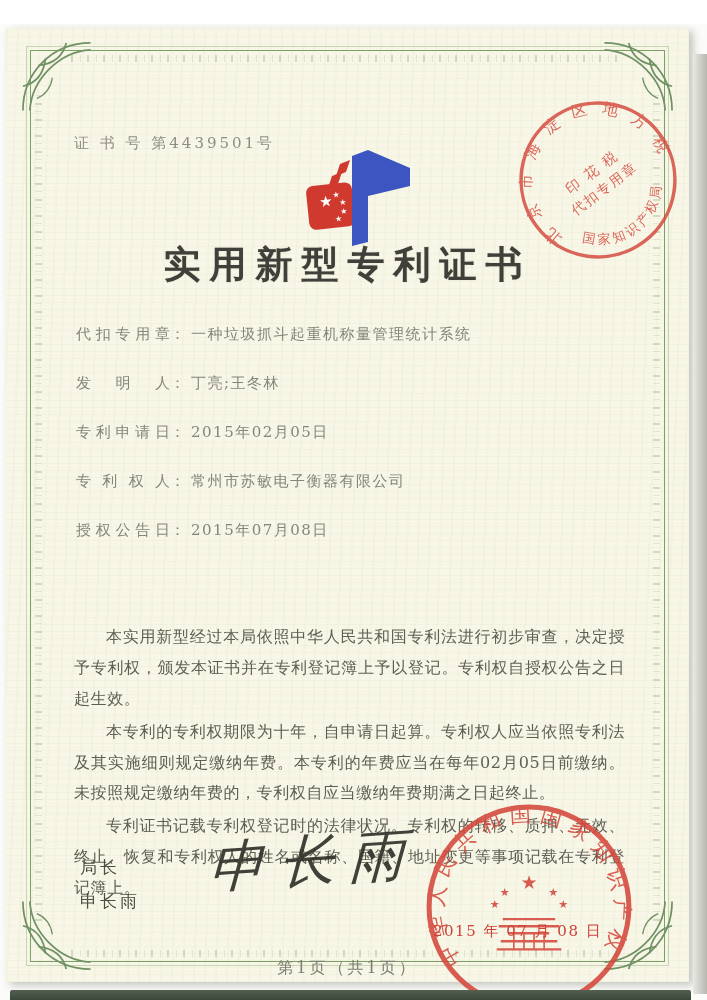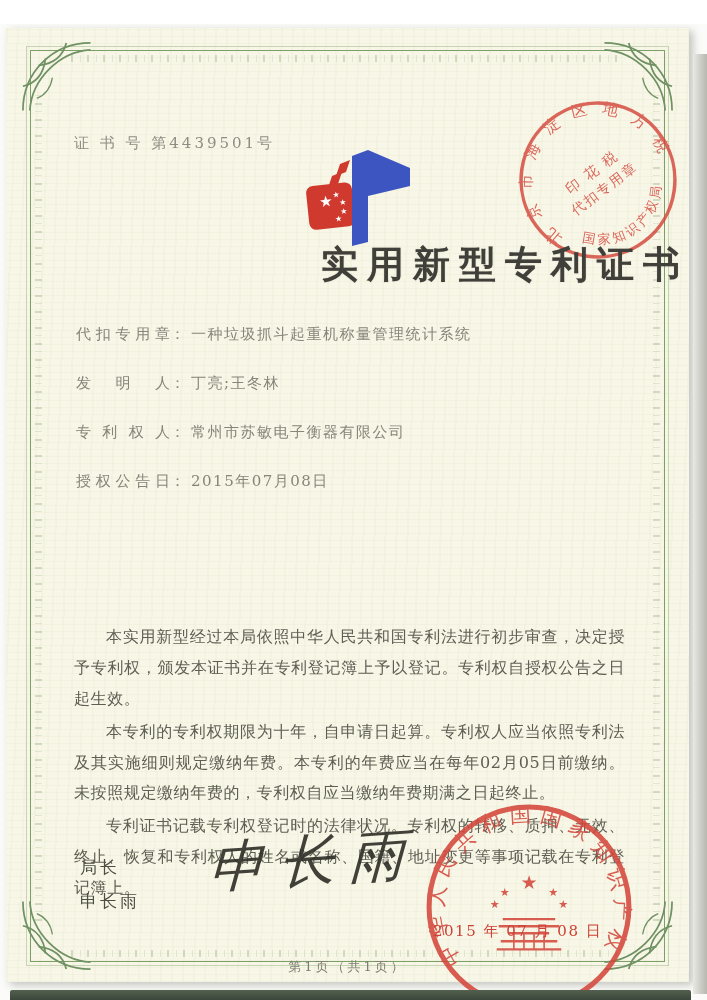--- a/index.html
+++ b/index.html
@@ -42,21 +42,21 @@
   .corner.br{right:10px;bottom:6px;transform:scale(-1,-1);}
 
   .cert-no{
     position:absolute;left:68px;top:106px;
     font-size:15px;letter-spacing:3px;color:#8d8d82;
   }
   
   .emblem{position:absolute;left:286px;top:122px;width:126px;height:96px;}
   
   .title{
-    position:absolute;left:0;right:0;top:212px;text-align:right;
+    position:absolute;left:0;right:0;top:212px;text-align:center;
     font-size:37px;font-weight:bold;letter-spacing:9px;color:#403f39;
     text-shadow:0 0 1px rgba(64,63,57,.4);
   }
   
   .fields{position:absolute;left:70px;top:297px;width:570px;}
   .field-row{margin-bottom:30px;font-size:15px;color:#85857a;white-space:nowrap;}
   .field-label{display:inline-block;width:94px;text-align:justify;text-align-last:justify;letter-spacing:0;}
   .field-colon{display:inline-block;margin-right:6px;}
   .field-value{letter-spacing:1.5px;}
   
@@ -70,21 +70,21 @@
     font-size:56px;color:#32322b;letter-spacing:14px;
     font-style:italic;transform:rotate(-4deg) skewX(-6deg);
     opacity:.92;
   }
   
   .tax-seal{position:absolute;left:506px;top:66px;width:172px;height:172px;
     transform:rotate(-37deg);opacity:.82;}
   .official-seal{position:absolute;left:412px;top:768px;width:222px;height:222px;opacity:.88;}
   .seal-date{position:absolute;left:427px;top:894px;font-size:15px;color:#cd4136;letter-spacing:1.5px;white-space:nowrap;}
   .footer{position:absolute;left:0;right:0;top:930px;text-align:center;
-    font-size:13px;color:#7d7d71;letter-spacing:3px;}
+    font-size:16px;color:#7d7d71;letter-spacing:3px;}
   .seal-text{font-family:"DejaVu Serif","Liberation Serif",serif;fill:#d4473c;}
 </style>
 </head>
 <body>
 
 <div class="scan">
   <div class="paper">
 
     <div class="frame">
       <div class="vine h t"></div>
@@ -168,20 +168,23 @@
     </div>
 
     <div class="title">实用新型专利证书</div>
 
     <div class="fields">
       <div class="field-row">
         <span class="field-label">代扣专用章</span><span class="field-colon">：</span><span class="field-value">一种垃圾抓斗起重机称量管理统计系统</span>
       </div>
       <div class="field-row">
         <span class="field-label">发明人</span><span class="field-colon">：</span><span class="field-value">丁亮;王冬林</span>
+      </div>
+      <div class="field-row">
+        <span class="field-label">专利申请日</span><span class="field-colon">：</span><span class="field-value">2015年02月05日</span>
       </div>
       <div class="field-row">
         <span class="field-label">专利权人</span><span class="field-colon">：</span><span class="field-value">常州市苏敏电子衡器有限公司</span>
       </div>
       <div class="field-row">
         <span class="field-label">授权公告日</span><span class="field-colon">：</span><span class="field-value">2015年07月08日</span>
       </div>
     </div>
 
     <div class="body-text">

